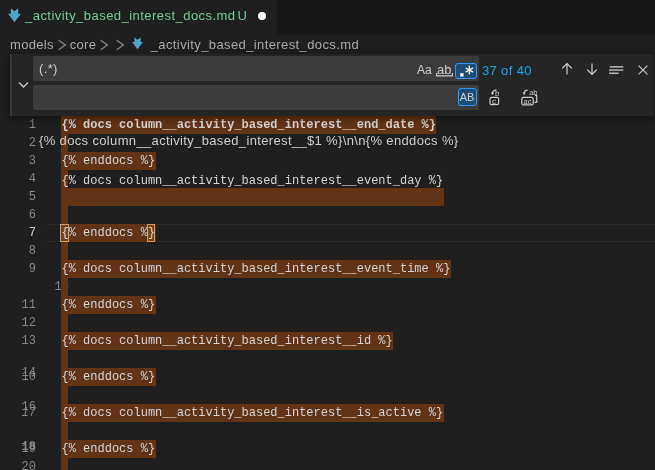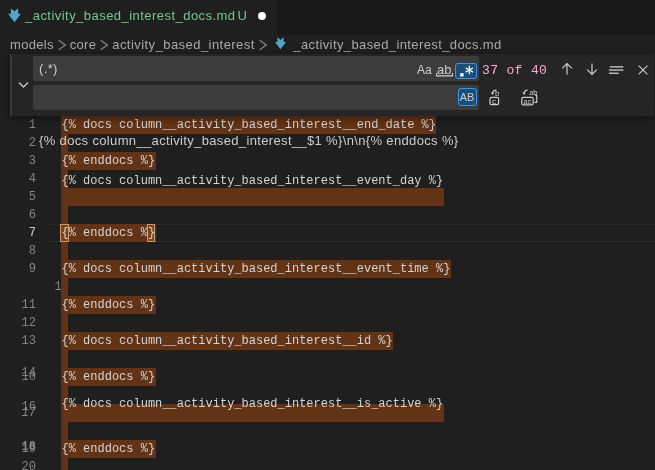--- a/index.html
+++ b/index.html
@@ -46,31 +46,31 @@
   </svg>
   <div id="tablabel">_activity_based_interest_docs.md</div>
   <div id="tabu">U</div>
   <div id="tabdot"></div>
 </div>
 
 <div id="crumbs"><span style="letter-spacing:0.3px">models</span><svg class="csep" width="10" height="12" viewBox="0 0 10 12" style="margin:0 3px; flex:none;">
       <path d="M1.7 1.2 L8.3 6 L1.7 10.8" stroke="#818181" stroke-width="1.4" fill="none"></path>
     </svg><span style="letter-spacing:0.3px">core</span><svg class="csep" width="10" height="12" viewBox="0 0 10 12" style="margin:0 3px; flex:none;">
       <path d="M1.7 1.2 L8.3 6 L1.7 10.8" stroke="#818181" stroke-width="1.4" fill="none"></path>
-    </svg><span style="letter-spacing:0.45px">activity_based_interest</span><svg class="csep" width="10" height="12" viewBox="0 0 10 12" style="margin:0 3px; flex:none;">
+    </svg><svg class="csep" width="10" height="12" viewBox="0 0 10 12" style="margin:0 3px; flex:none;">
       <path d="M1.7 1.2 L8.3 6 L1.7 10.8" stroke="#818181" stroke-width="1.4" fill="none"></path>
     </svg><svg width="11" height="13" viewBox="0 0 12 14" style="margin-left:4px; margin-right:7.5px; flex:none; transform:translateY(-1px);">
       <path d="M2.6 0.3 L6 3.1 L9.4 0.3 L9.4 5.4 L12 5.4 L6 13.4 L0 5.4 L2.6 5.4 Z" fill="#4fa6c9"></path>
     </svg><span style="letter-spacing:0.39px">_activity_based_interest_docs.md</span></div>
 
 <div id="editor">
     <div id="lineborder"></div>
     <div class="gut" style="top:116px;">1</div>
     <div class="hl" style="left:61px; top:116px; width:375.4312px;"></div>
-    <div class="cl" style="top:116px;">{% docs column__activity_based_interest__end_date %}</div>
+    <div class="cl" style="top:116px;font-weight:bold;">{% docs column__activity_based_interest__end_date %}</div>
     <div class="gut" style="top:134px;">2</div>
     <div class="hl" style="left:61px; top:134px; width:6.8px;"></div>
     <div class="gut" style="top:152px;">3</div>
     <div class="hl" style="left:61px; top:152px; width:94.6078px;"></div>
     <div class="cl" style="top:152px;">{% enddocs %}</div>
     <div class="gut" style="top:170px;">4</div>
     <div class="hl" style="left:61px; top:170px; width:6.8px;"></div>
     <div class="gut" style="top:188px;">5</div>
     <div class="hl" style="left:61px; top:188px; width:382.6318px;"></div>
     <div class="cl" style="top:172px;">{% docs column__activity_based_interest__event_day %}</div>
@@ -96,21 +96,21 @@
     <div class="cl" style="top:332px;">{% docs column__activity_based_interest__id %}</div>
     <div class="gut" style="top:364px;">14</div>
     <div class="hl" style="left:61px; top:350px; width:6.8px;"></div>
     <div class="gut" style="top:368px;">10</div>
     <div class="hl" style="left:61px; top:368px; width:94.6078px;"></div>
     <div class="cl" style="top:368px;">{% enddocs %}</div>
     <div class="gut" style="top:398px;">16</div>
     <div class="hl" style="left:61px; top:386px; width:6.8px;"></div>
     <div class="gut" style="top:404px;font-style:italic;">17</div>
     <div class="hl" style="left:61px; top:404px; width:382.6318px;"></div>
-    <div class="cl" style="top:395px;border-radius:6px;">{% docs column__activity_based_interest__is_active %}</div>
+    <div class="cl" style="top:404px;border-radius:6px;">{% docs column__activity_based_interest__is_active %}</div>
     <div class="gut" style="top:438px;font-weight:bold;">18</div>
     <div class="hl" style="left:61px; top:422px; width:6.8px;"></div>
     <div class="gut" style="top:440px;">19</div>
     <div class="hl" style="left:61px; top:440px; width:94.6078px;"></div>
     <div class="cl" style="top:440px;">{% enddocs %}</div>
     <div class="gut" style="top:458px;">20</div>
     <div class="hl" style="left:61px; top:458px; width:6.8px;"></div>
     <div class="bbox" style="left:60.4px; top:224px;"></div>
     <div class="bbox" style="left:146.8072px; top:224px;"></div>
   </div>
@@ -133,21 +133,21 @@
     <svg width="20" height="14.5" viewBox="0 0 20 14.5" style="display:block; margin:0 auto;">
       <rect x="4.2" y="9.2" width="3.4" height="3.4" fill="#f5f5f5"></rect>
       <g stroke="#f5f5f5" stroke-width="1.25" stroke-linecap="round">
         <line x1="13.3" y1="2.2" x2="13.3" y2="9.8"></line>
         <line x1="10" y1="4.1" x2="16.6" y2="7.9"></line>
         <line x1="16.6" y1="4.1" x2="10" y2="7.9"></line>
       </g>
     </svg>
   </div>
 
-  <div class="ftext" style="left:470px; top:9px; color:#f9a8d4;font-family:Liberation Mono, monospace;">37 of 40</div>
+  <div class="ftext" style="left:470px; top:9px; color:#0ea5e9;">37 of 40</div>
 
   <svg class="icon" style="left:548px; top:8px;" width="14" height="14" viewBox="0 0 14 14">
     <path d="M7 1.5 L7 12.5 M2.2 6.3 L7 1.5 L11.8 6.3" stroke="#cccccc" stroke-width="1.2" fill="none"></path>
   </svg>
   <svg class="icon" style="left:573px; top:8px;" width="14" height="14" viewBox="0 0 14 14">
     <path d="M7 1.5 L7 12.5 M2.2 7.7 L7 12.5 L11.8 7.7" stroke="#cccccc" stroke-width="1.2" fill="none"></path>
   </svg>
 
   <svg class="icon" style="left:596.7px; top:12px;" width="15" height="9" viewBox="0 0 15 9">
     <rect x="0.8" y="0.2" width="13.5" height="1.3" fill="#cccccc"></rect>

